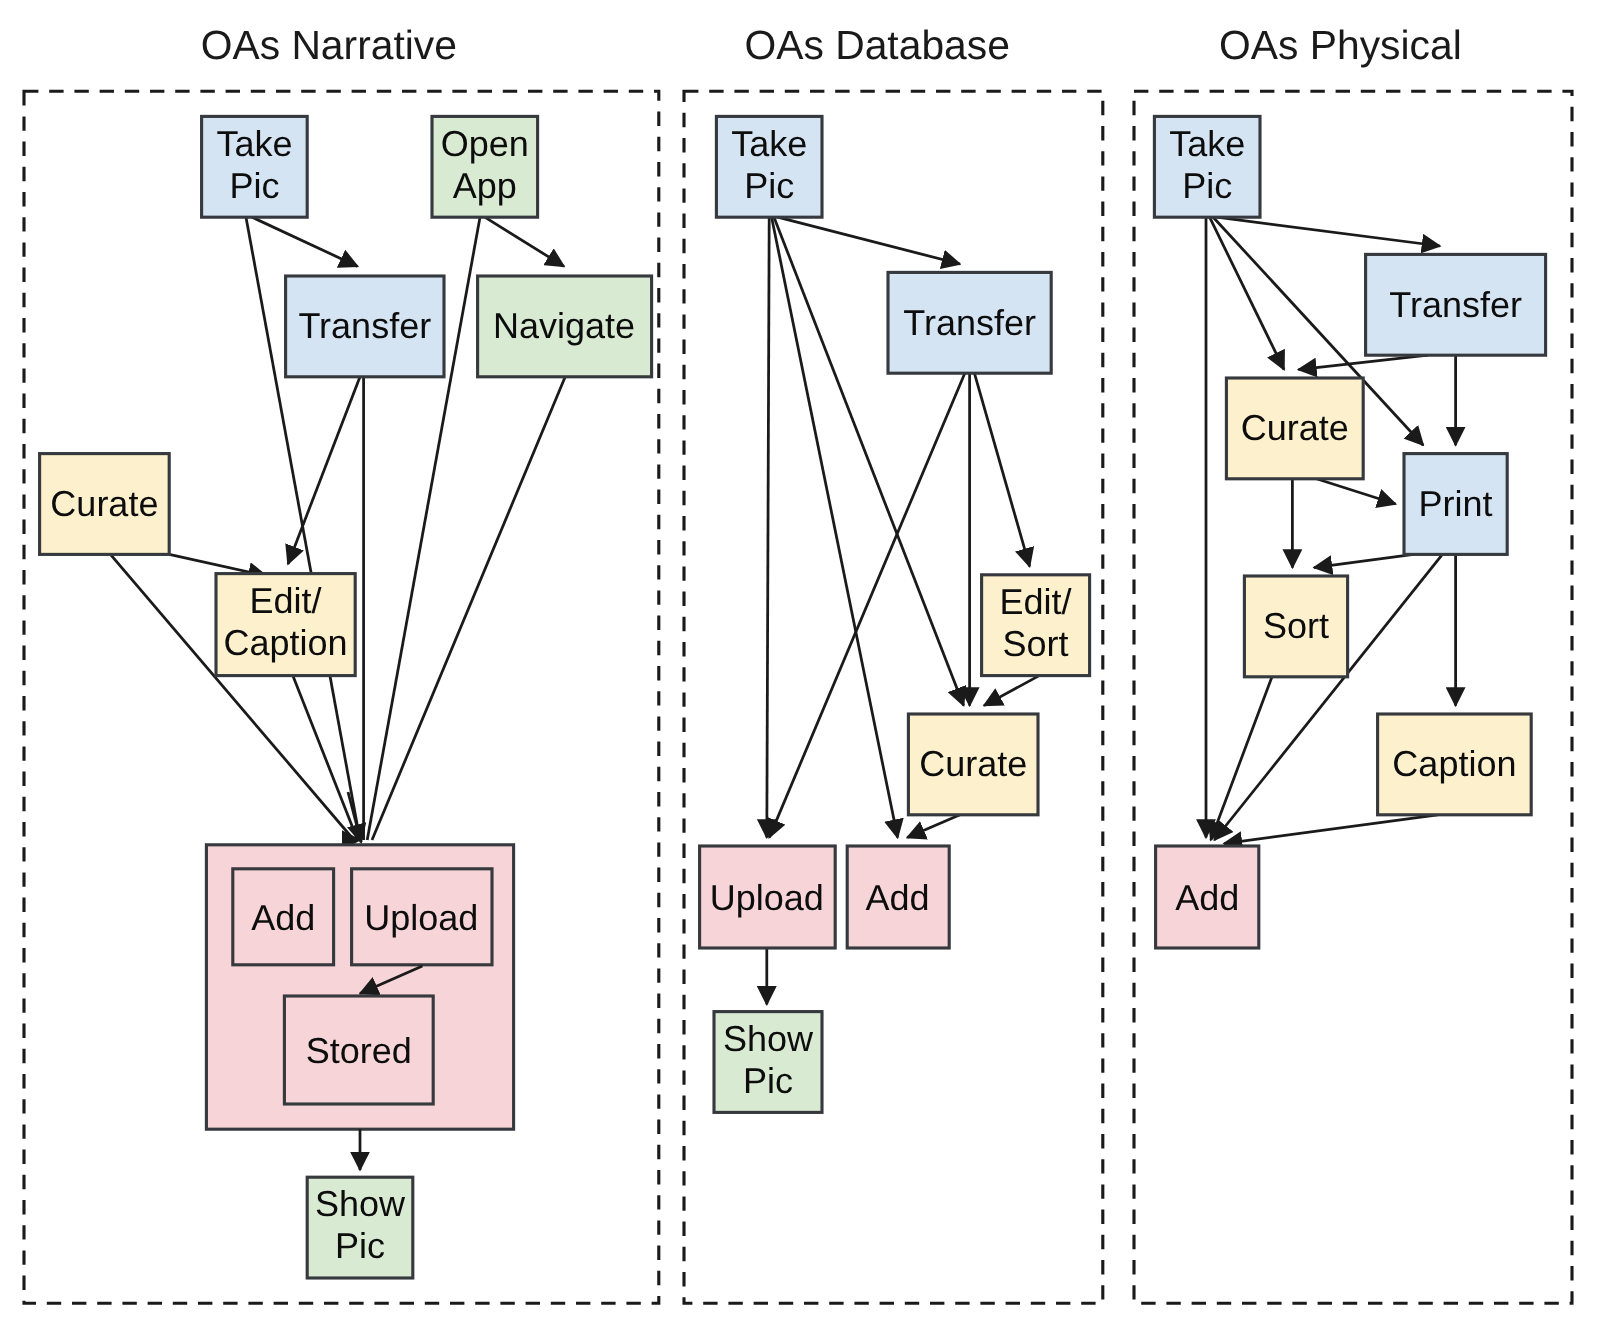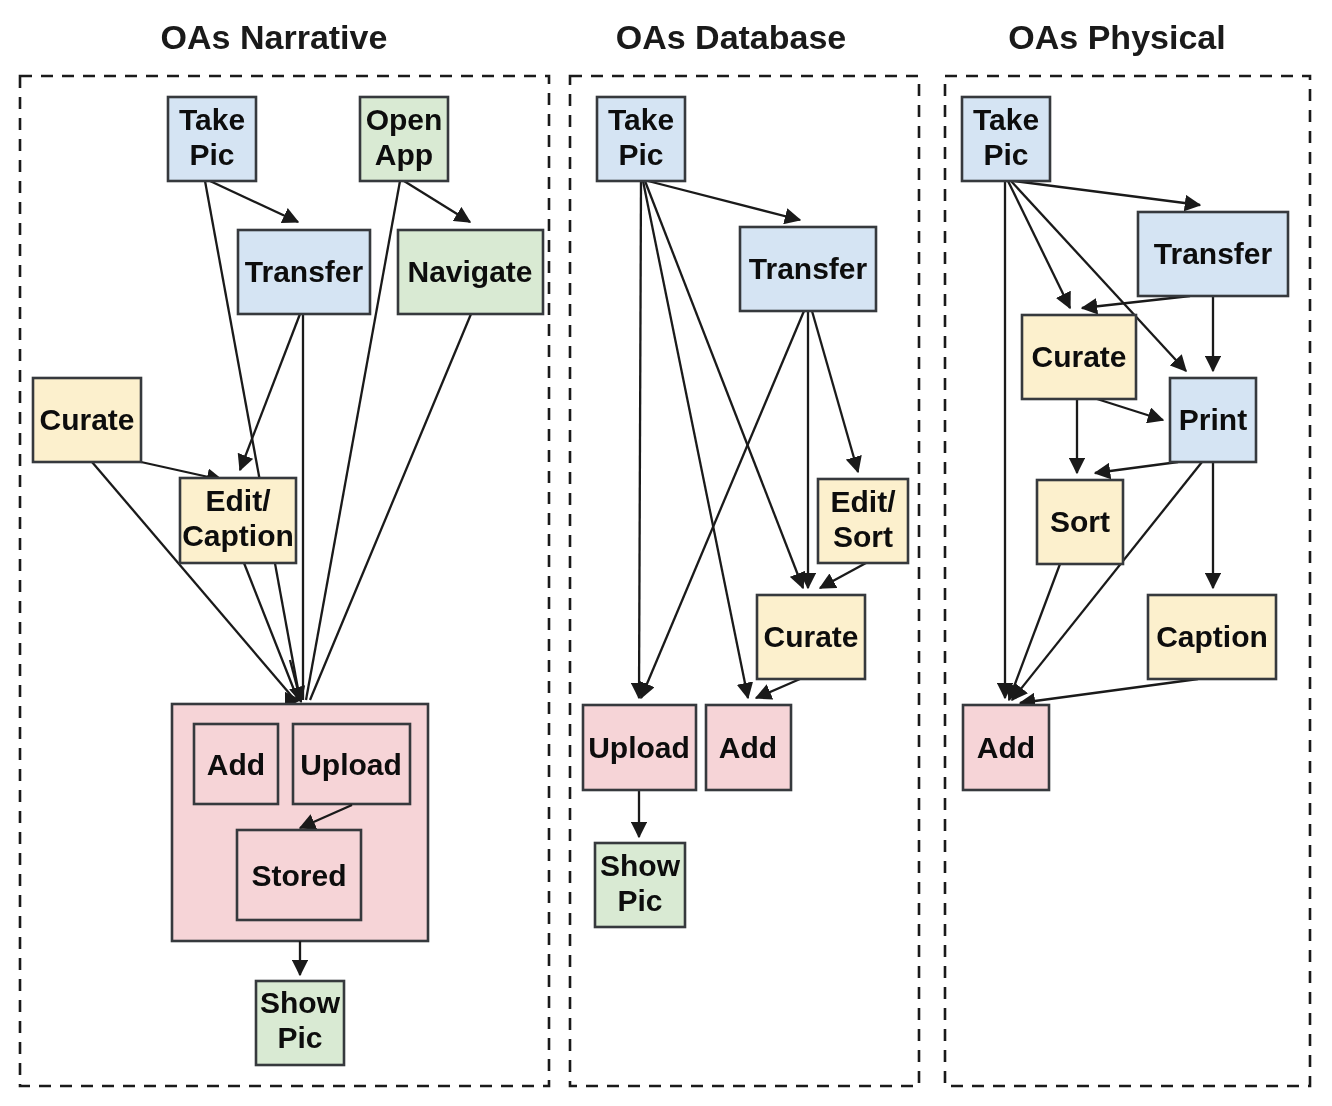--- a/index.html
+++ b/index.html
@@ -10,21 +10,20 @@
   body {
     width: 1332px;
     height: 1106px;
     font-family: "Liberation Sans", sans-serif;
     overflow: hidden;
   }
   #diagram-root {
     position: relative;
     width: 1332px;
     height: 1106px;
-    font-weight: bold;
   }
   svg#diagram {
     display: block;
     width: 1332px;
     height: 1106px;
   }
   .panel-title {
     font-family: "Liberation Sans", sans-serif;
     font-size: 34px;
     fill: #1a1a1a;

